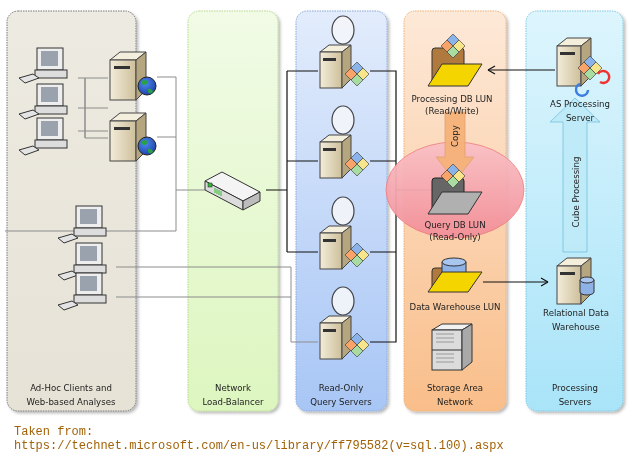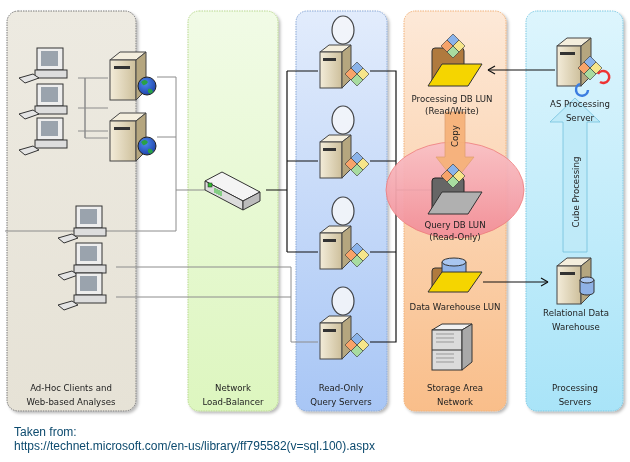--- a/index.html
+++ b/index.html
@@ -1,19 +1,19 @@
 <!DOCTYPE html>
 <html><head>
 <meta charset="utf-8">
 <style>
   html, body { margin: 0; padding: 0; background: #ffffff; }
   body { width: 630px; height: 462px; position: relative; overflow: hidden; font-family: "DejaVu Sans", sans-serif; }
   #diagram { position: absolute; left: 0; top: 0; width: 630px; height: 420px; }
   .lbl { font-family: "DejaVu Sans", sans-serif; font-size: 8.6px; fill: #222; text-anchor: middle; }
-  .caption { position: absolute; left: 14px; top: 425px; font-family: Liberation Sans, sans-serif; font-size: 12px; line-height: 14px; color: #0c4a6e; white-space: pre; }
+  .caption { position: absolute; left: 14px; top: 425px; font-family: Liberation Mono, monospace; font-size: 12px; line-height: 14px; color: #a16207; white-space: pre; }
 </style>
 </head>
 <body>
 
 <svg id="diagram" width="630" height="420" viewBox="0 0 630 420" xmlns="http://www.w3.org/2000/svg">
   <defs>
     <linearGradient id="gClients" x1="0" y1="0" x2="0" y2="1">
         <stop offset="0" stop-color="#EDEAE1"></stop>
         <stop offset="1" stop-color="#E6E2D6"></stop>
       </linearGradient>

